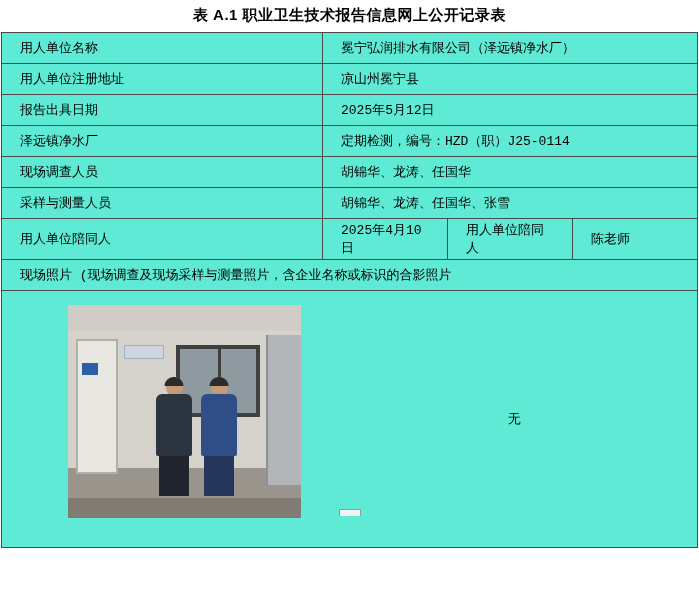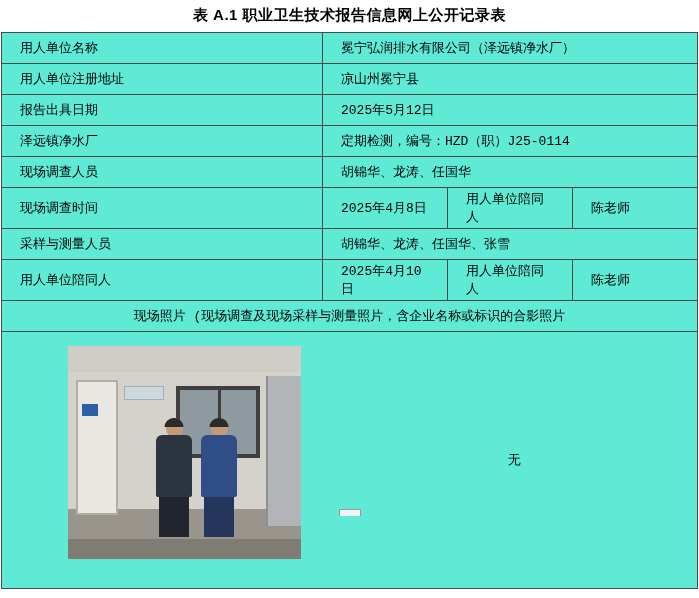--- a/index.html
+++ b/index.html
@@ -49,21 +49,20 @@
   td.value {
     width: 248px;
   }
   td.mid-label {
     width: 130px;
   }
   td.mid-value {
     width: 100px;
   }
   td.photo-head {
-    text-align: center;
     height: 24px;
   }
   td.photo-body {
     height: 252px;
     vertical-align: top;
     padding: 0;
   }
   .photo-wrap {
     display: flex;
     width: 100%;
@@ -227,26 +226,20 @@
         <td class="label">泽远镇净水厂</td>
         <td class="value" colspan="3">定期检测，编号：HZD（职）J25-0114</td>
       </tr>
 
 
       <tr>
         <td class="label">现场调查人员</td>
         <td class="value" colspan="3">胡锦华、龙涛、任国华</td>
       </tr>
 
-      <tr>
-        <td class="label">现场调查时间</td>
-        <td class="value">2025年4月8日</td>
-        <td class="mid-label">用人单位陪同人</td>
-        <td class="mid-value">陈老师</td>
-      </tr>
 
       <tr>
         <td class="label">采样与测量人员</td>
         <td class="value" colspan="3">胡锦华、龙涛、任国华、张雪</td>
       </tr>
 
       <tr>
         <td class="label">用人单位陪同人</td>
         <td class="value">2025年4月10日</td>
         <td class="mid-label">用人单位陪同人</td>

